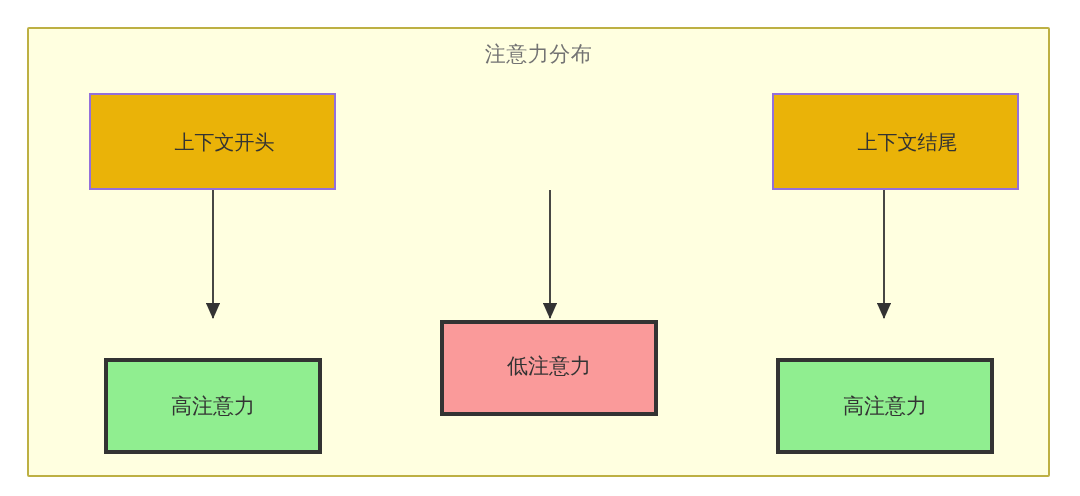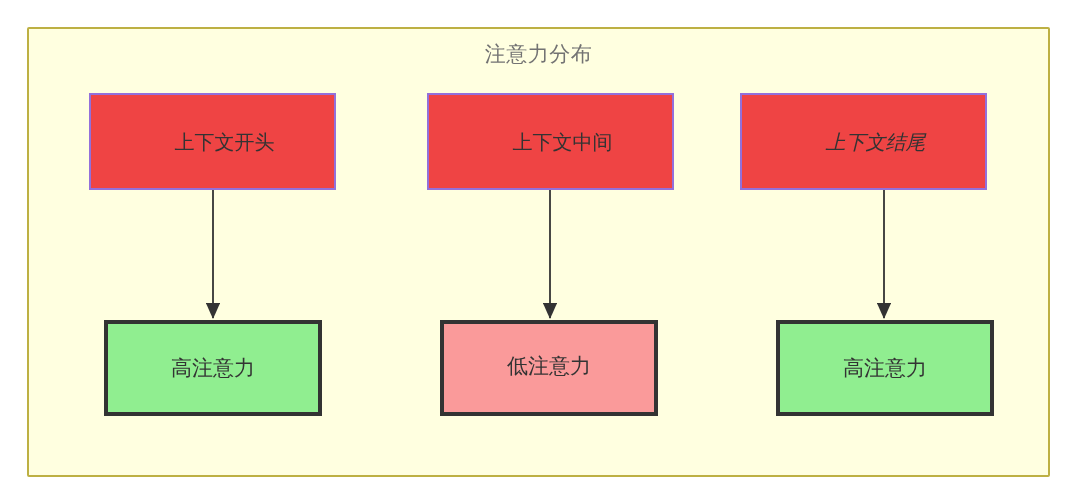--- a/index.html
+++ b/index.html
@@ -56,43 +56,43 @@
     justify-content: center;
     text-align: center;
     color: #333333;
     white-space: nowrap;
   }
 
   .node-source {
     width: 247px;
     height: 97px;
     top: 93px;
-    background: #ef4444;
+    background: #eab308;
     border: 2px solid #9370db;
     font-size: 20px;
     line-height: 24px;
     padding-left: 24px;
   }
 
   .node-outcome {
     width: 218px;
     height: 96px;
     top: 320px;
     border: 4px solid #333333;
     font-size: 21px;
     line-height: 26px;
   }
 
-  .fill-green { background: #90ee90; }
+  .fill-green { background: #90ee90; margin-top: 38px; }
   .fill-red   { background: #fa9a9a; font-family: Liberation Mono, monospace; }
 
   
   .col1-src { left: 89px; }
   .col2-src { left: 427px; }
-  .col3-src { left: 740px; font-style: italic; }
+  .col3-src { left: 772px; }
 
   .col1-out { left: 104px; }
   .col2-out { left: 440px; }
   .col3-out { left: 776px; }
 
   
   .arrow-layer {
     position: absolute;
     left: 0;
     top: 0;
@@ -124,23 +124,20 @@
     </g>
     <g>
       <line x1="884" y1="190" x2="884" y2="318" stroke="#333333" stroke-width="1.8" marker-end="url(#arrowhead)"></line>
     </g>
   </svg>
 
   <div class="node node-source col1-src">
     <span>上下文开头</span>
   </div>
 
-  <div class="node node-source col2-src">
-    <span>上下文中间</span>
-  </div>
 
   <div class="node node-source col3-src">
     <span>上下文结尾</span>
   </div>
 
   <div class="node node-outcome fill-green col1-out">
     <span>高注意力</span>
   </div>
 
   <div class="node node-outcome fill-red col2-out">

